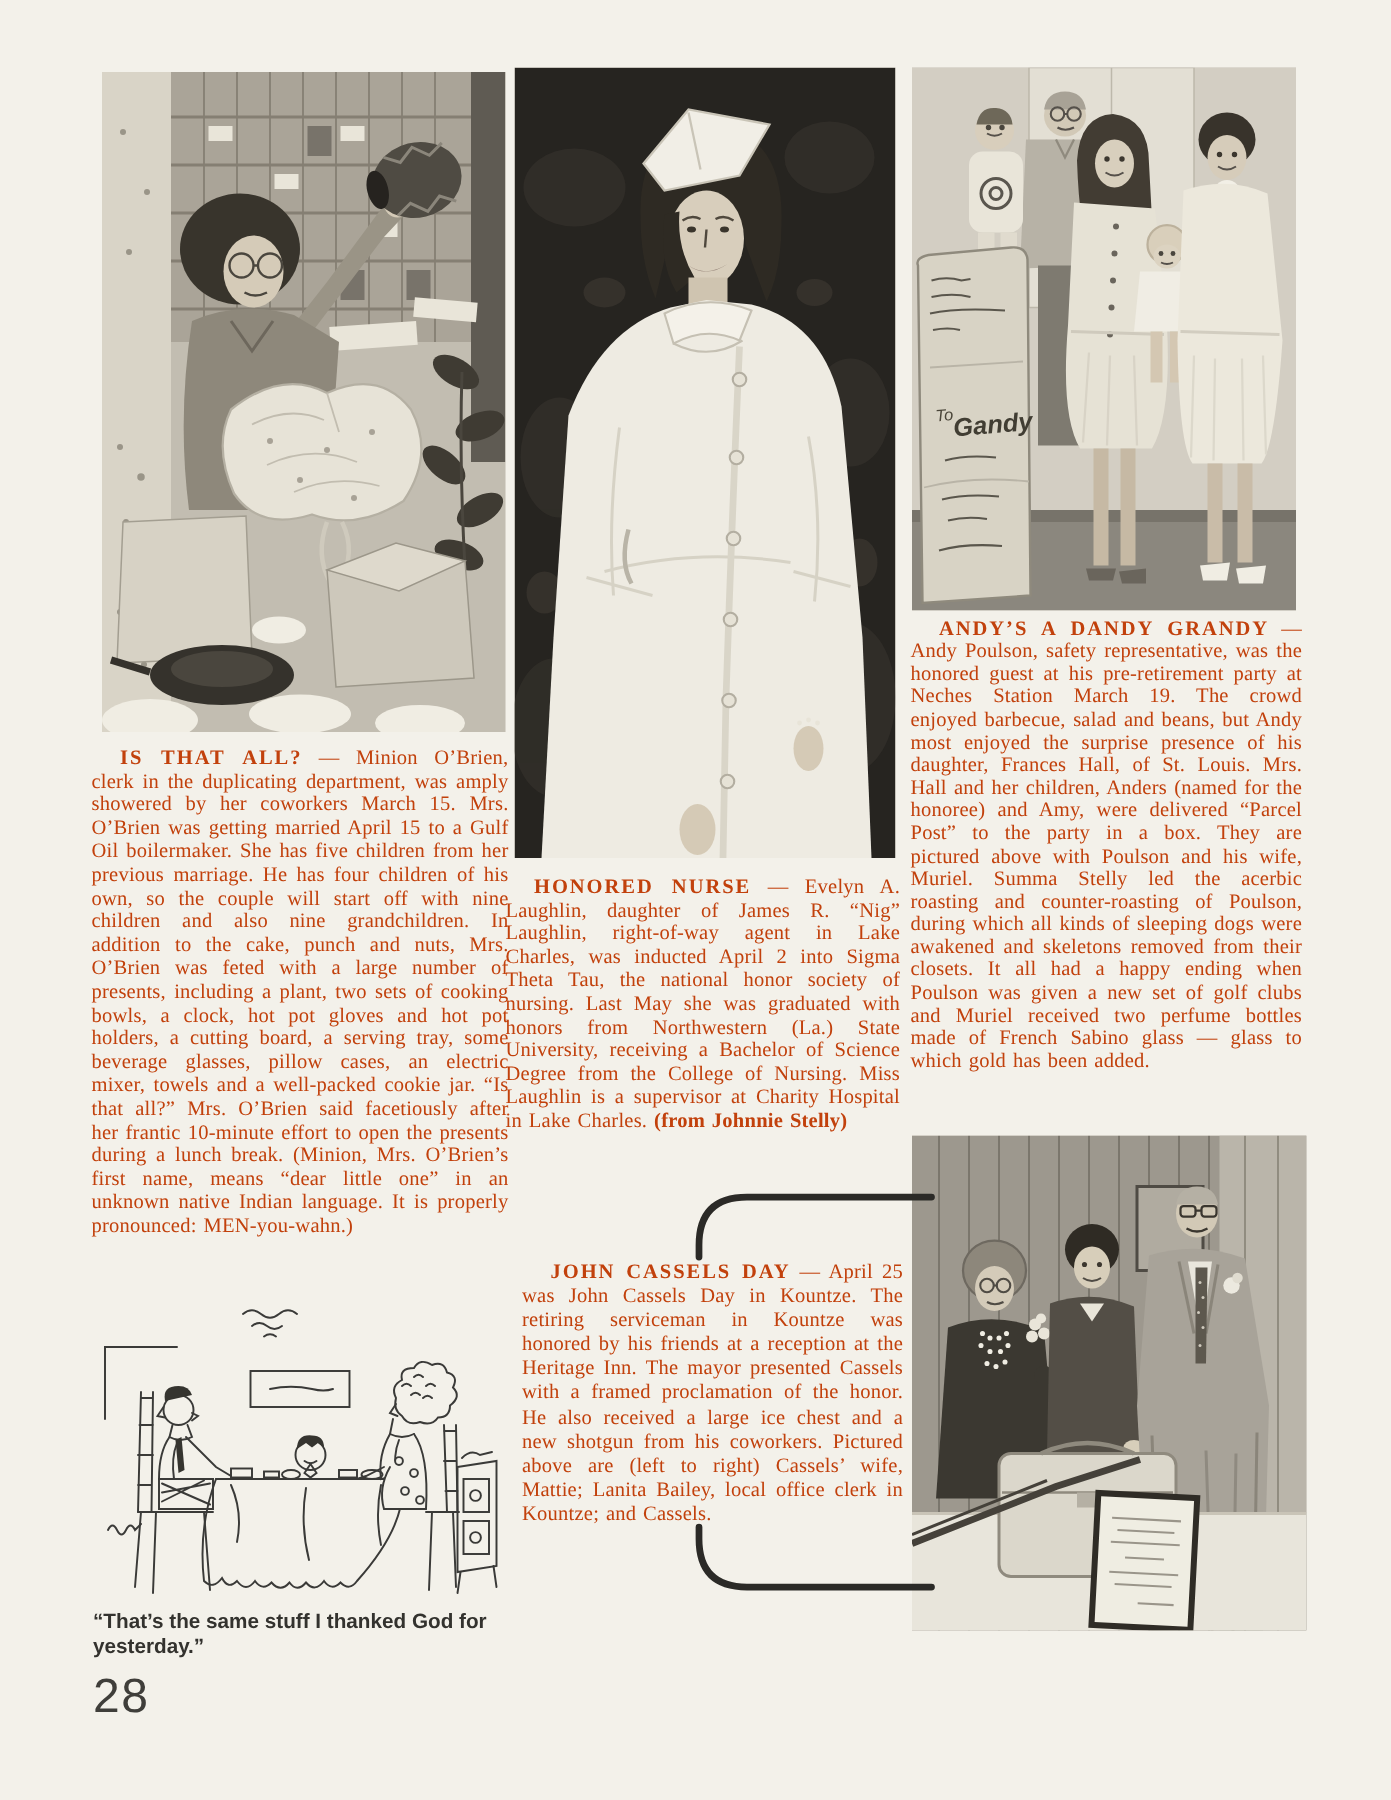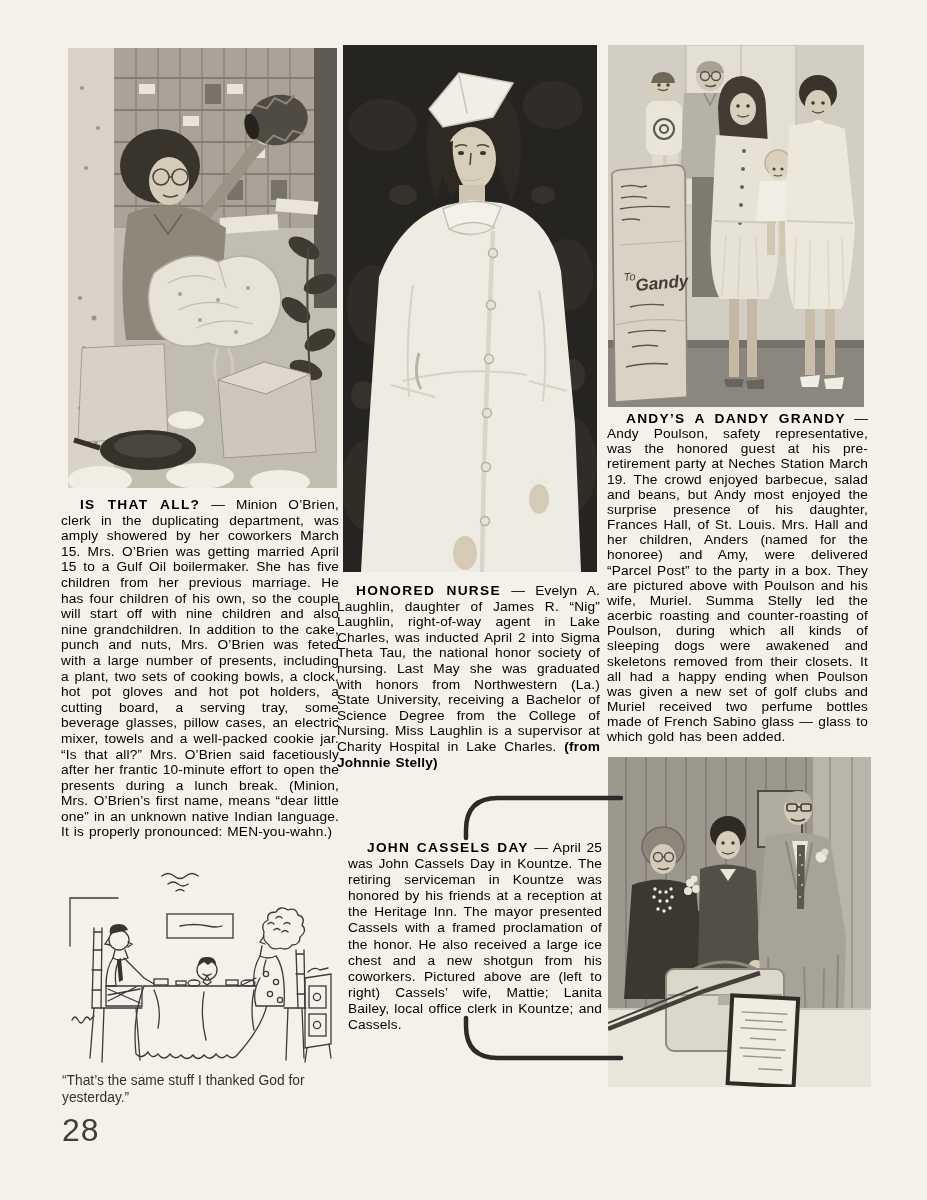--- a/index.html
+++ b/index.html
@@ -9,27 +9,27 @@
     font-family:"Liberation Sans",sans-serif;
     -webkit-font-smoothing:antialiased;
   }
   .abs{position:absolute;}
   .photo{position:absolute;overflow:hidden;background:#c8c3b8;}
   .photo svg{display:block;}
   .cap{
     position:absolute;margin:0;
     font-size:13.7px;line-height:15.6px;
     text-align:justify;text-indent:19px;
-    color:#000000;letter-spacing:.15px;word-spacing:1px;
+    color:#c2410c;letter-spacing:.15px;word-spacing:1px;font-family:Liberation Serif, serif;
   }
   .lead{font-weight:700;letter-spacing:1.3px;}
   .bold{font-weight:700;}
   .cartoon-caption{
     position:absolute;margin:0;
-    font-size:13.8px;line-height:17px;font-weight:400;color:#33322e;
+    font-size:13.8px;line-height:17px;font-weight:700;color:#33322e;
   }
   .page-number{
     position:absolute;font-size:32px;color:#3f3e3a;letter-spacing:1px;
   }
   .bracket{position:absolute;z-index:6;}
   .z2{z-index:2;}
 </style>
 </head>
 <body>
 

